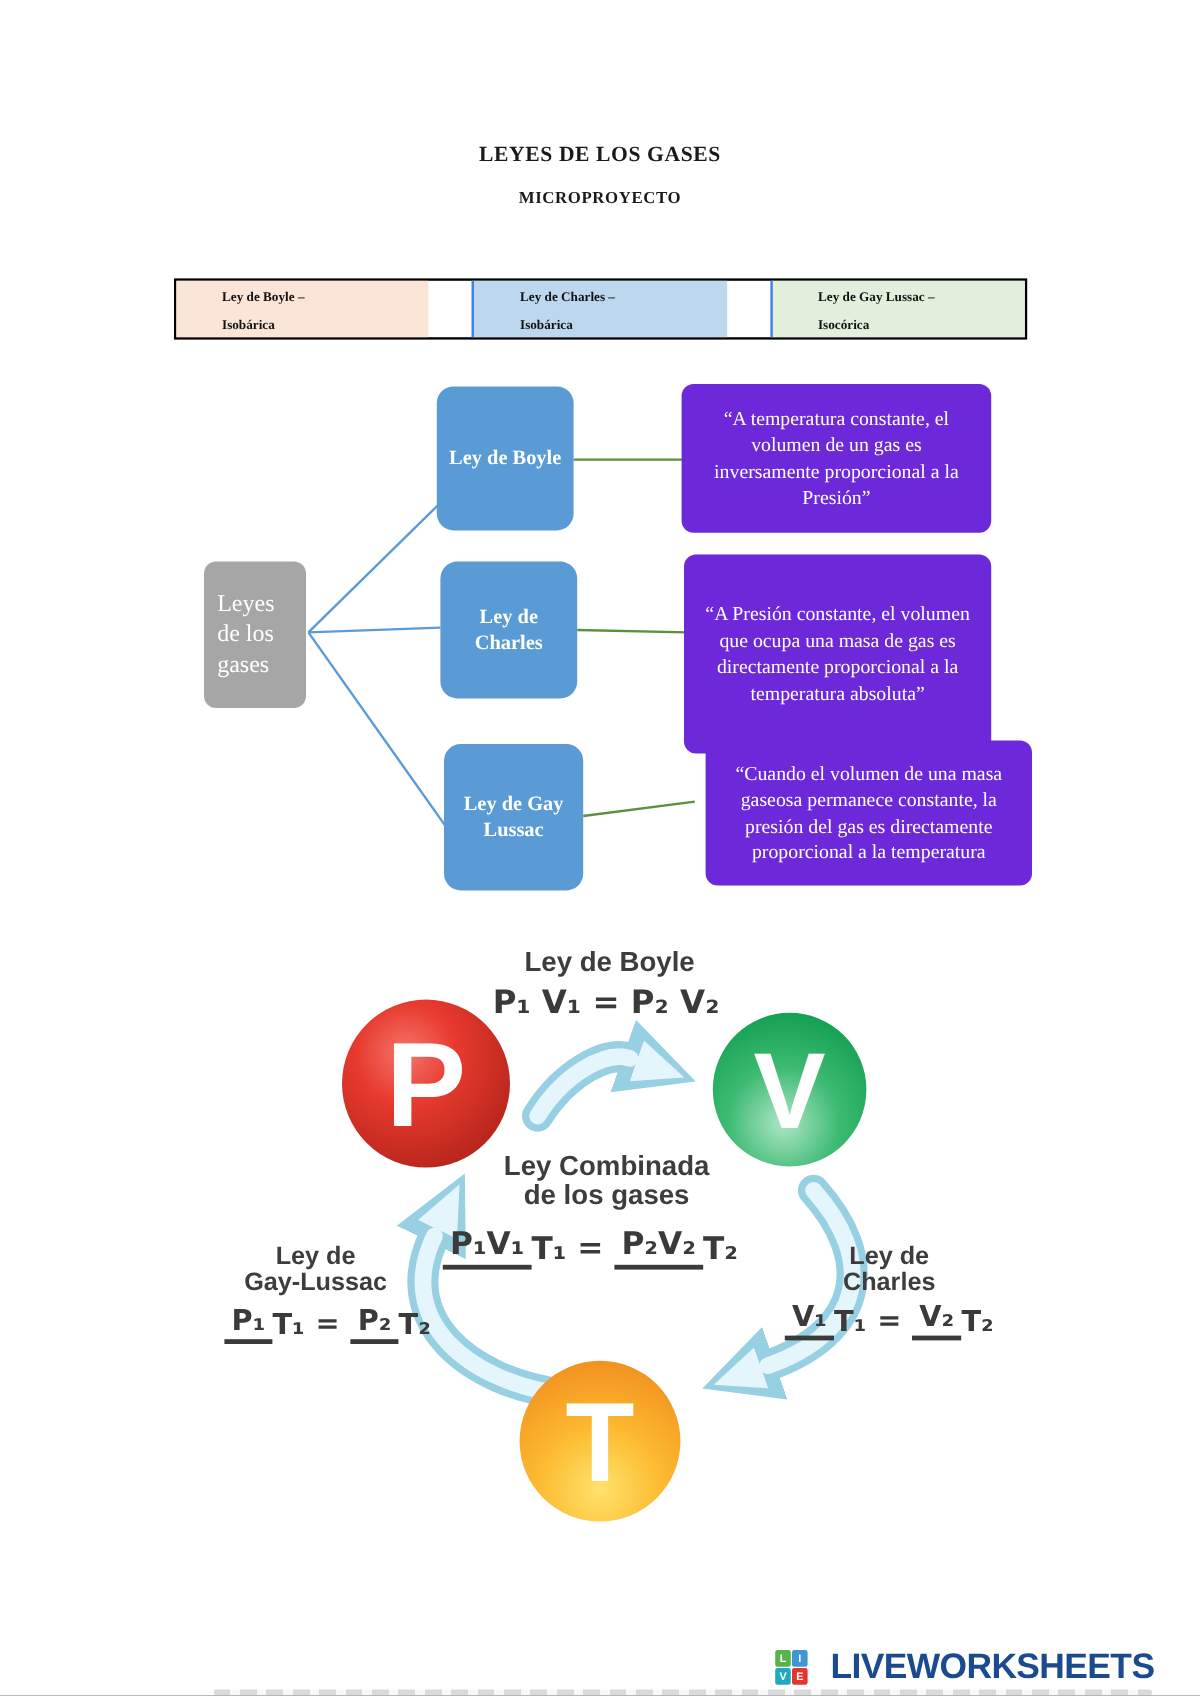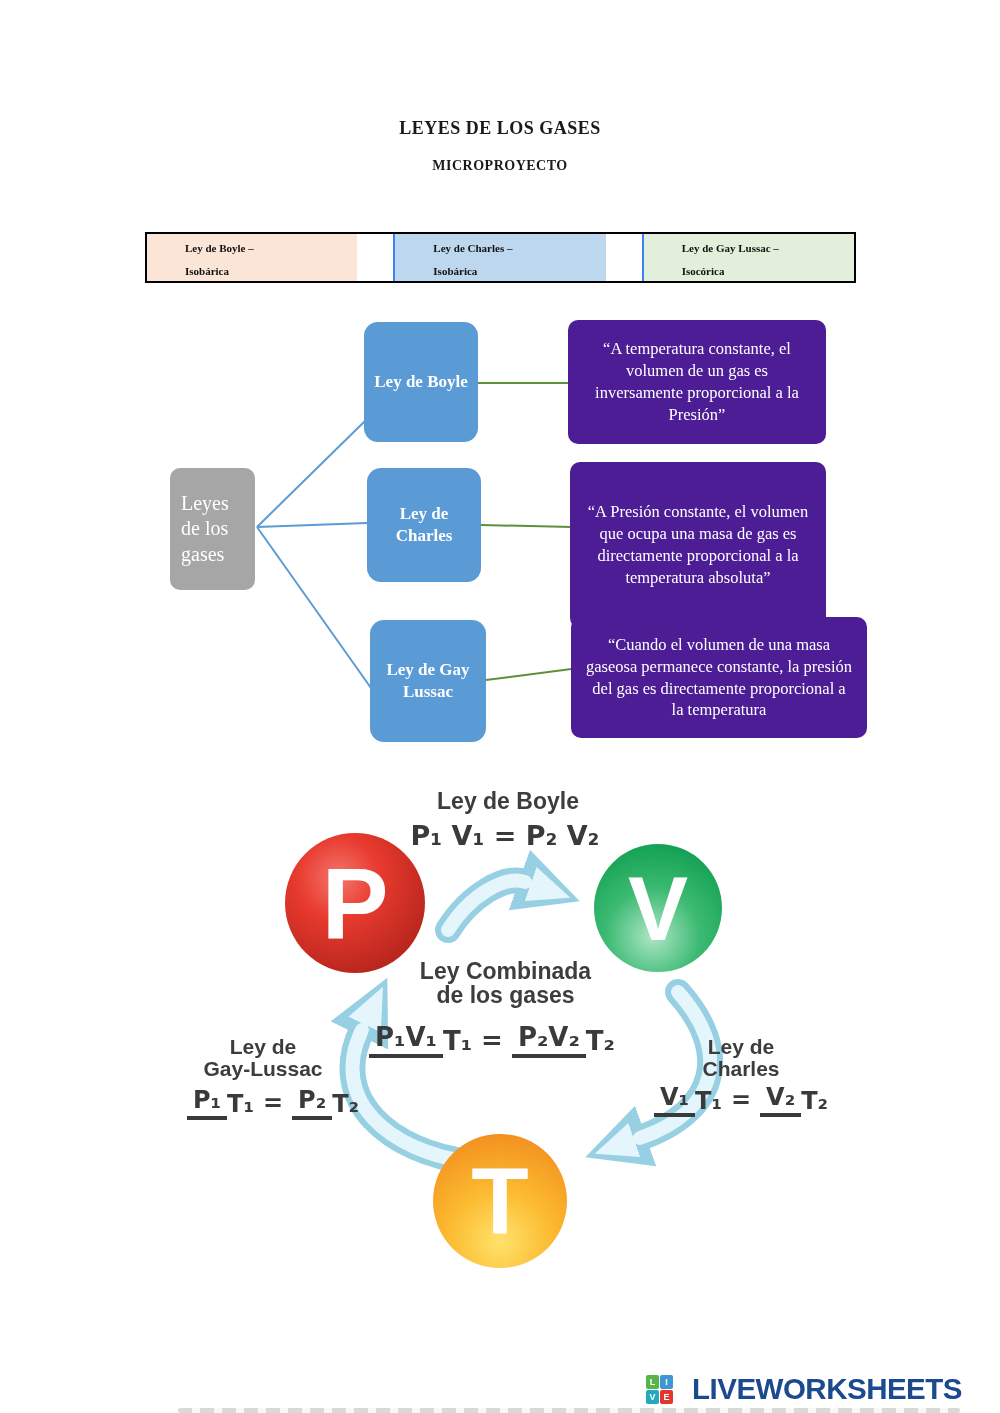--- a/index.html
+++ b/index.html
@@ -42,27 +42,27 @@
   }
   .law-box{
     background:#5b9bd5;color:#fff;border-radius:14px;
     display:flex;align-items:center;justify-content:center;text-align:center;
     font-size:17px;font-weight:bold;line-height:1.3;box-sizing:border-box;padding:4px 8px;
   }
   .law-1{left:364px;top:322px;width:114px;height:120px;}
   .law-2{left:367px;top:468px;width:114px;height:114px;}
   .law-3{left:370px;top:620px;width:116px;height:122px;}
   .quote-box{
-    background:#4c1d95;color:#fff;border-radius:10px;
+    background:#6d28d9;color:#fff;border-radius:10px;
     display:flex;align-items:center;justify-content:center;text-align:center;
     font-size:16.5px;line-height:1.32;box-sizing:border-box;padding:8px 14px;
   }
   .quote-1{left:568px;top:320px;width:258px;height:124px;}
   .quote-2{left:570px;top:462px;width:256px;height:166px;}
-  .quote-3{left:571px;top:617px;width:296px;height:121px;}
+  .quote-3{left:588px;top:617px;width:272px;height:121px;}
 
   
   .cyc-label{
     font-family:"Liberation Sans", sans-serif;font-weight:bold;color:#3d3d3d;
     text-align:center;line-height:1.05;
   }
   .lbl-boyle{left:398px;top:789px;width:220px;font-size:23px;}
   .formula-line{
     left:370px;top:820px;width:270px;text-align:center;
     font-family:"DejaVu Sans", sans-serif;font-weight:bold;font-size:27px;color:#3a3a3a;

